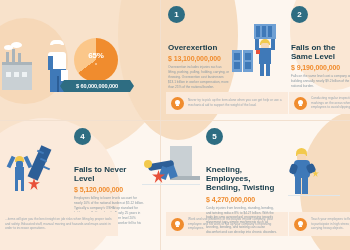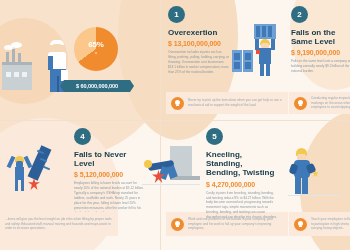--- a/index.html
+++ b/index.html
@@ -22,41 +22,41 @@
   .divider{position:absolute;left:160px;top:0;width:1px;height:250px;background:#f2e0cf;}
   .divider2{position:absolute;left:0;top:120px;width:350px;height:1px;background:#f2e0cf;}
 
   
   .hero{position:absolute;left:0;top:6px;width:158px;height:110px;}
   .hero-circle{position:absolute;left:-18px;top:12px;width:86px;height:86px;border-radius:50%;background:#f6d8b8;}
   .factory{position:absolute;left:2px;top:42px;width:44px;height:42px;}
   .worker{position:absolute;left:44px;top:34px;width:28px;height:52px;}
 
   
-  .pie-wrap{position:absolute;left:74px;top:21px;width:44px;height:44px;}
+  .pie-wrap{position:absolute;left:74px;top:32px;width:44px;height:44px;}
   .pie{width:44px;height:44px;border-radius:50%;
        background:conic-gradient(#f08c2e 0 65%, #fbc78a 65% 100%);
        transform:rotate(0deg);}
   .pie-label{position:absolute;left:0;top:13px;width:44px;text-align:center;
        font-size:8px;font-weight:bold;color:#fff;letter-spacing:-0.2px;}
   .pie-sub{position:absolute;left:0;top:23px;width:44px;text-align:center;
        font-size:4px;color:#fff;}
   .banner{position:absolute;left:64px;top:74px;width:66px;height:12px;
        background:#2e6d82;color:#fff;display:flex;align-items:center;justify-content:center;
        font-size:5.6px;font-weight:bold;letter-spacing:-0.1px;}
   .banner::before,.banner::after{content:"";position:absolute;top:0;border-style:solid;}
   .banner::before{left:-4px;border-width:6px 4px 6px 0;border-color:transparent #2e6d82 transparent transparent;}
   .banner::after{right:-4px;border-width:6px 0 6px 4px;border-color:transparent transparent transparent #2e6d82;}
 
   
   .panel{position:absolute;}
   .badge{width:17px;height:17px;border-radius:50%;background:#2e6d82;color:#fff;
          display:flex;align-items:center;justify-content:center;
          font-size:8px;font-weight:bold;}
-  .p-title{font-size:8px;font-weight:bold;color:#163b4a;line-height:1.15;margin-top:5px;}
+  .p-title{font-size:8px;font-weight:bold;color:#163b4a;line-height:1.15;margin-top:20px;}
   .p-amount{font-size:7px;font-weight:bold;color:#f08c2e;margin-top:3px;letter-spacing:-0.1px;}
   .p-body{margin-top:3px;font-size:3.2px;line-height:1.55;color:#8a9aa4;}
 
   
   .tip{position:absolute;background:#fbeadb;display:flex;align-items:center;gap:4px;padding:4px 5px;box-sizing:border-box;}
   .bulb{width:13px;height:13px;border-radius:50%;background:#f08c2e;flex:0 0 auto;position:relative;}
   .bulb span{position:absolute;left:4.2px;top:3px;width:4.6px;height:5.4px;border-radius:50% 50% 40% 40%;background:#fff;}
   .bulb span::after{content:"";position:absolute;left:1.2px;top:5.2px;width:2.2px;height:1.6px;background:#fff;}
   .tip-text{font-size:3.2px;line-height:1.55;color:#9aa7b0;}
 
@@ -204,21 +204,21 @@
   </div>
   <div class="tip" style="left:166px;top:212px;width:122px;height:24px;">
     <div class="bulb">
         <span></span>
       </div>
     <div class="tip-text">Work and use platforms of the boards in your company, your employee and his work to fall up your company's improving employees.</div>
   </div>
 
   <div class="panel" style="left:206px;top:128px;width:72px;">
     <div class="badge">5</div>
-    <div class="p-title">Kneeling, Standing, Bending, Twisting</div>
+    <div class="p-title">Kneeling, Employees, Bending, Twisting</div>
     <div class="p-amount">$ 4,270,000,000</div>
     <div class="p-body">Costly injuries from kneeling, standing, bending, and twisting reduce 8% to $4.27 billion. With the body became overworked, progressing towards movement tugs, simple movements such as kneeling, bending, and twisting can cause discomfort and can develop into chronic disorders.</div>
   </div>
   <div style="position:absolute;left:288px;top:146px;width:56px;height:52px;">
     <div class="sh yellow" style="left:8px;top:2px;width:11px;height:8px;border-radius:6px 6px 0 0;"></div>
     <div class="sh skin" style="left:9px;top:8px;width:9px;height:7px;border-radius:2px;"></div>
     <div class="sh blue" style="left:6px;top:14px;width:16px;height:18px;border-radius:4px;"></div>
     <div class="sh blue-d" style="left:2px;top:18px;width:7px;height:10px;border-radius:3px;transform:rotate(18deg);"></div>
     <div class="sh blue-d" style="left:19px;top:18px;width:8px;height:9px;border-radius:3px;transform:rotate(-25deg);"></div>
     <div class="sh blue" style="left:7px;top:31px;width:6px;height:17px;"></div>

